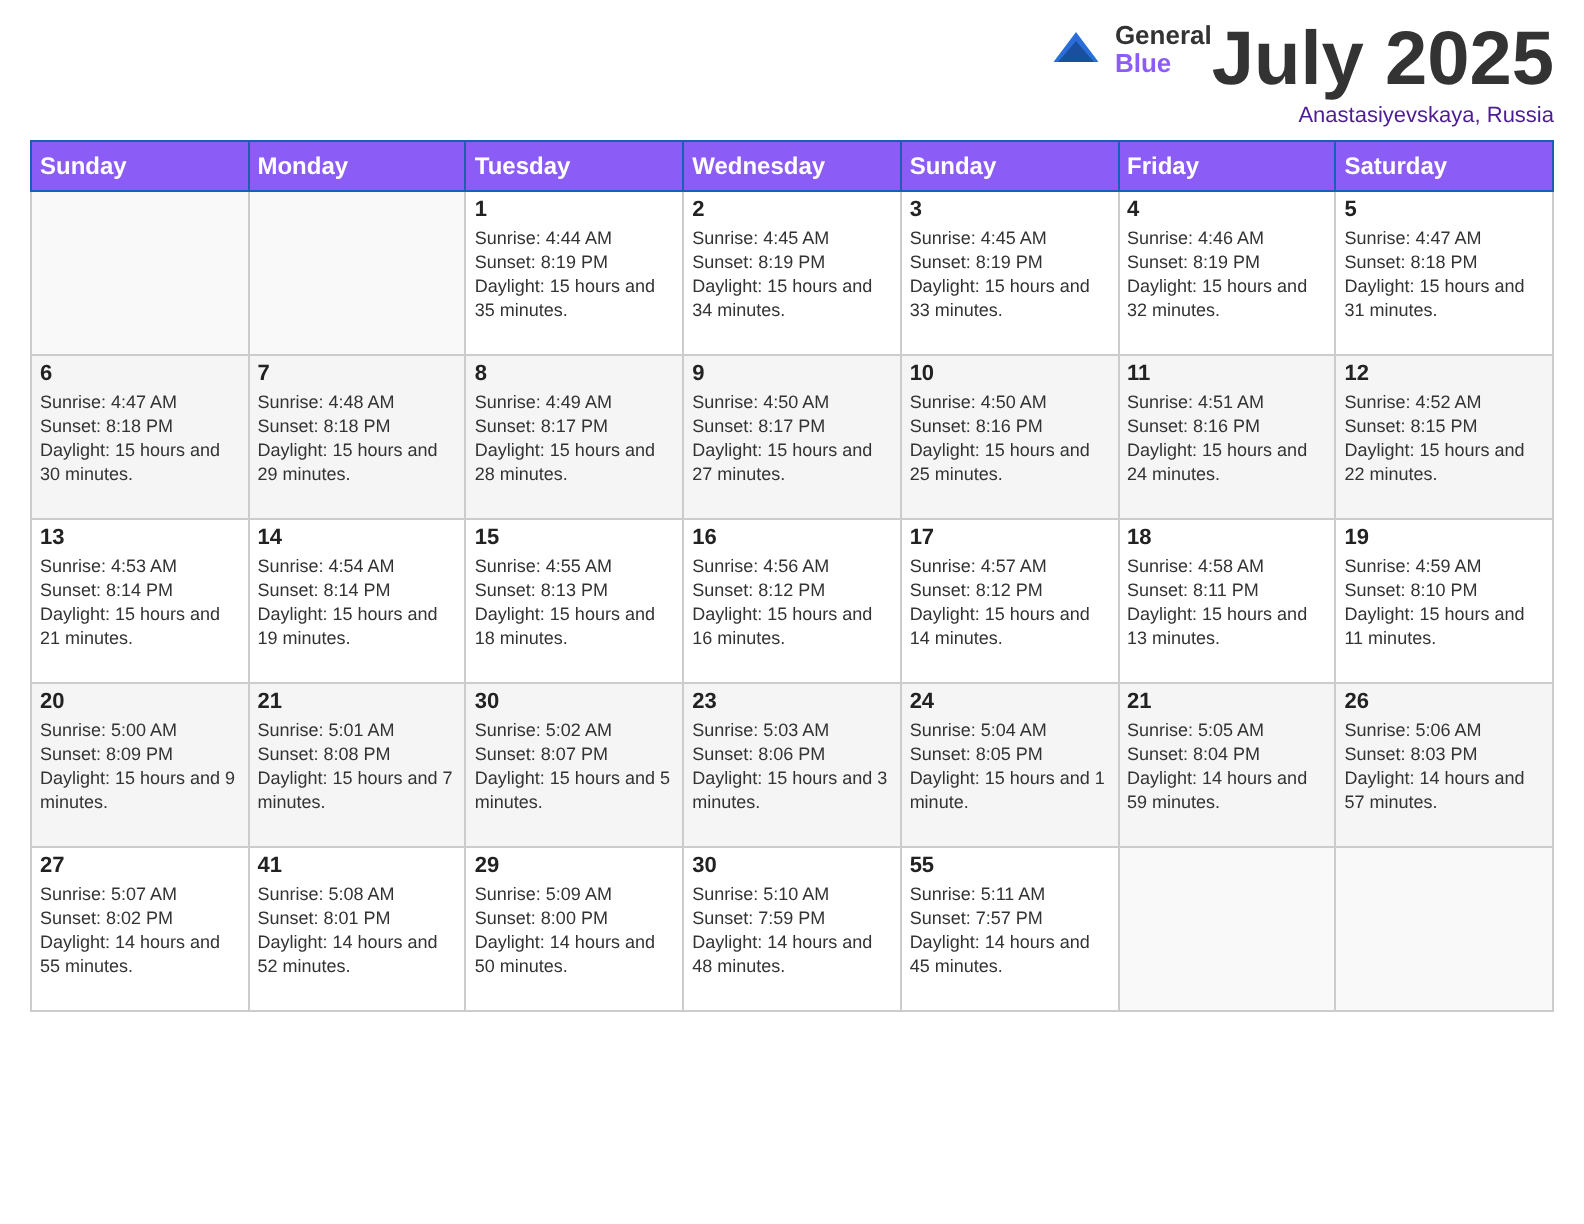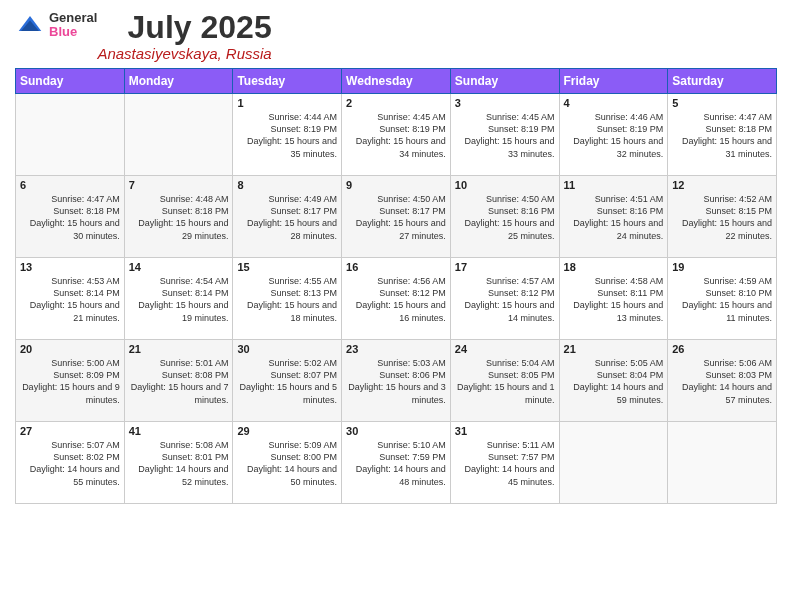--- a/index.html
+++ b/index.html
@@ -12,54 +12,53 @@
     }
     .page {
       width: 792px;
       height: 612px;
       padding: 10px 15px;
       display: flex;
       flex-direction: column;
     }
     .header {
       display: flex;
-      justify-content: flex-start;
+      justify-content: flex-end;
       align-items: flex-start;
       margin-bottom: 6px;
     }
     .logo {
       display: flex;
       align-items: center;
       gap: 4px;
     }
     .logo-text {
       font-size: 13px;
       font-weight: bold;
       line-height: 1.1;
     }
     .logo-text .general { color: #333; }
-    .logo-text .blue { color: #ec4899; }
+    .logo-text .blue { color: #8b5cf6; }
     .logo-icon {
       width: 30px;
       height: 30px;
     }
     .title-block {
       text-align: right;
     }
     .title-block h1 {
-      font-size: 32px;
+      font-size: 38px;
       font-weight: bold;
       color: #333;
       line-height: 1.1;
     }
     .title-block h2 {
-      font-size: 15px;
+      font-size: 11px;
       font-weight: normal;
-      color: #b91c1c;
-      font-style: italic;
+      color: #4c1d95;
     }
     table {
       width: 100%;
       border-collapse: collapse;
       table-layout: fixed;
     }
     thead tr th {
       background: #8b5cf6;
       color: #fff;
       font-size: 12px;
@@ -83,21 +82,20 @@
     .day-num {
       font-size: 11px;
       font-weight: bold;
       margin-bottom: 2px;
       color: #222;
     }
     .day-info {
       font-size: 9px;
       color: #333;
       line-height: 1.35;
-      text-align: right;
     }
     .empty-cell {
       background: #f9f9f9 !important;
     }
   </style>
 </head>
 <body>
 
 <div class="page">
   <div class="header">
@@ -255,21 +253,21 @@
           </td>
           <td>
             <div class="day-num">29</div>
             <div class="day-info">Sunrise: 5:09 AM<br>Sunset: 8:00 PM<br>Daylight: 14 hours and 50 minutes.</div>
           </td>
           <td>
             <div class="day-num">30</div>
             <div class="day-info">Sunrise: 5:10 AM<br>Sunset: 7:59 PM<br>Daylight: 14 hours and 48 minutes.</div>
           </td>
           <td>
-            <div class="day-num">31</div>
+            <div class="day-num">55</div>
             <div class="day-info">Sunrise: 5:11 AM<br>Sunset: 7:57 PM<br>Daylight: 14 hours and 45 minutes.</div>
           </td>
           <td class="empty-cell"></td>
           <td class="empty-cell"></td>
         </tr>
       </tbody>
   </table>
 </div>
 
 </body></html>

